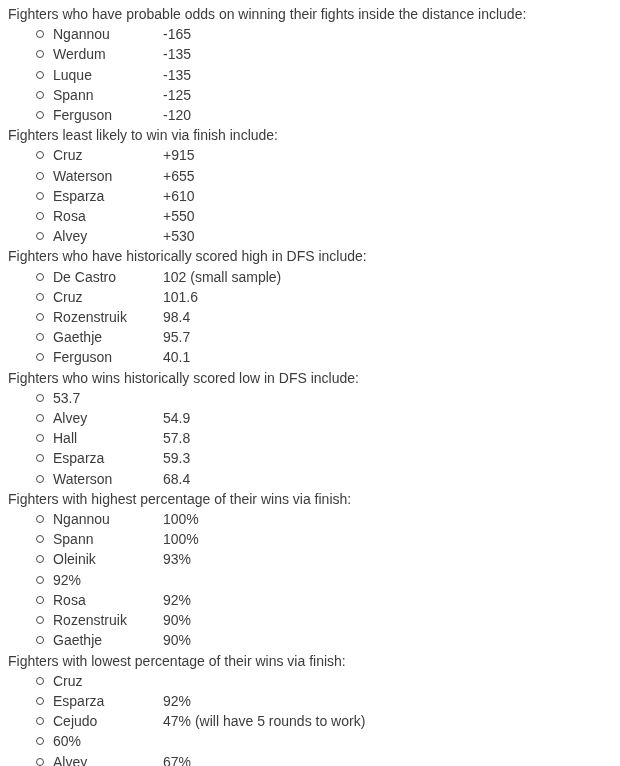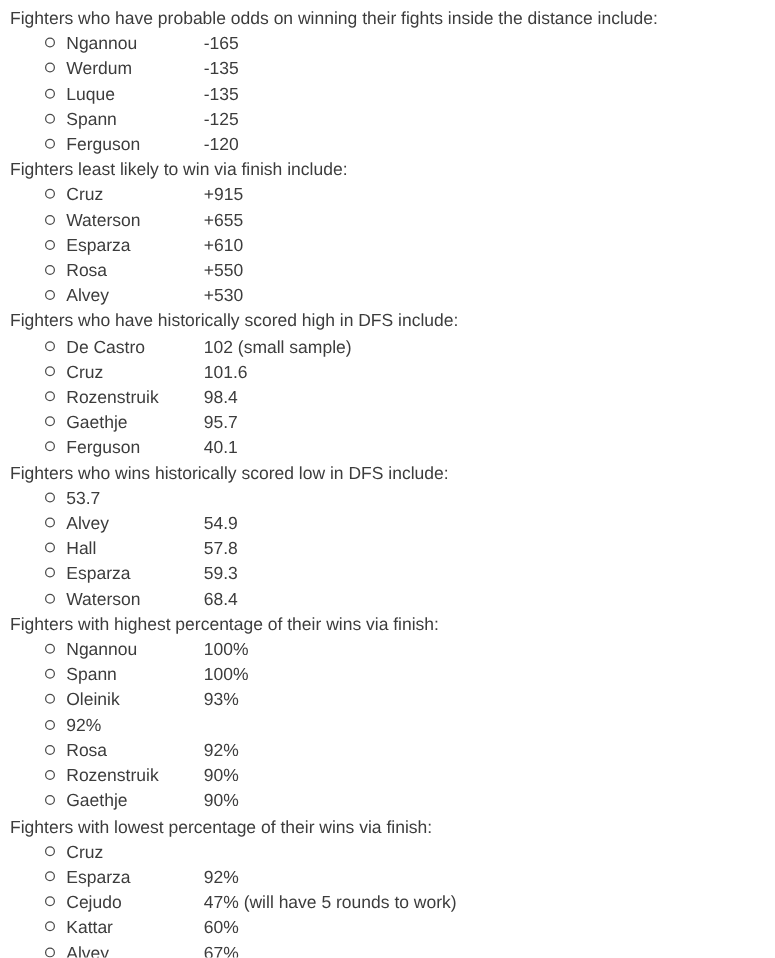--- a/index.html
+++ b/index.html
@@ -209,21 +209,20 @@
       <span class="name">Esparza</span>
       <span class="val">92%</span>
     </div>
     <div class="row">
       <span class="bullet"></span>
       <span class="name">Cejudo</span>
       <span class="val">47% (will have 5 rounds to work)</span>
     </div>
     <div class="row">
       <span class="bullet"></span>
-      <span class="name">Kattar</span>
       <span class="val">60%</span>
     </div>
     <div class="row">
       <span class="bullet"></span>
       <span class="name">Alvey</span>
       <span class="val">67%</span>
     </div>
   </div>
 
 </div>

